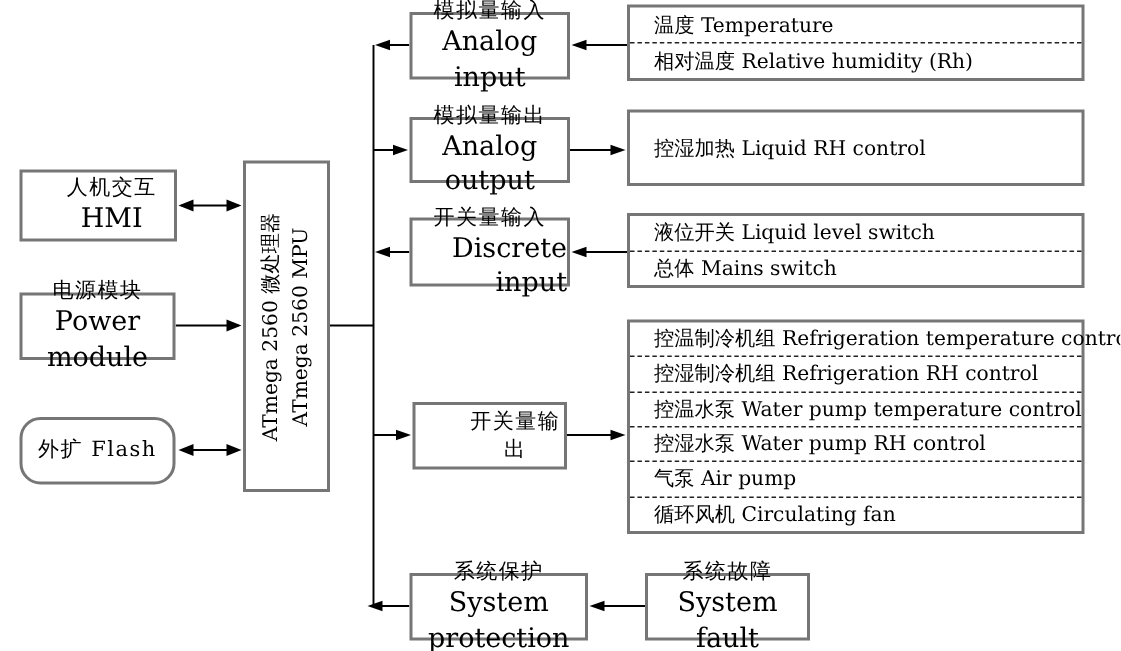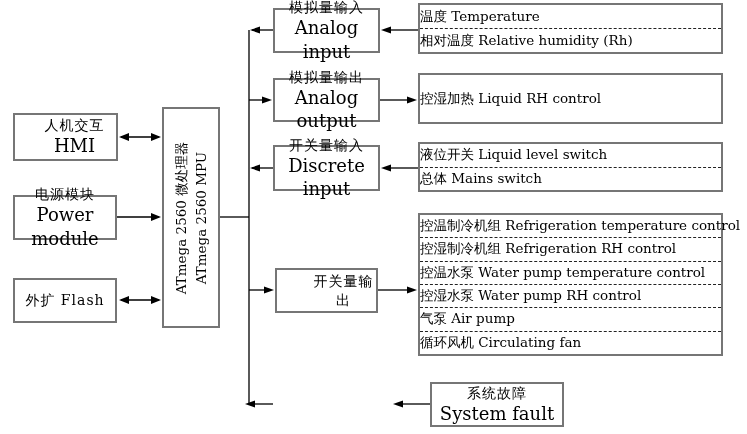--- a/index.html
+++ b/index.html
@@ -17,21 +17,21 @@
   }
   .zh{font-size:14px;letter-spacing:1px;}
   .en{font-size:18px;}
   .mpu-inner{
     position:absolute;top:50%;left:50%;
     transform:translate(-50%,-50%) rotate(-90deg);
     white-space:nowrap;text-align:center;line-height:1.5;font-size:13.5px;
   }
   .panel{display:flex;flex-direction:column;}
   .panel .row{
-    flex:1;display:flex;align-items:center;
+    flex:1;display:flex;align-items:center;padding-left:16px;
     font-size:13.5px;white-space:nowrap;
   }
   .panel .row + .row{border-top:1px dashed #222;}
 </style>
 </head>
 <body>
 
 <div class="canvas">
 
   <svg class="wires" viewBox="0 0 747 434">
@@ -93,45 +93,49 @@
   </svg>
 
   <div class="box center-box" style="left:13px;top:113px;width:105px;height:48px;padding-left:18px;">
     <div class="zh">人机交互</div>
     <div class="en">HMI</div>
   </div>
   <div class="box center-box" style="left:13px;top:195px;width:104px;height:45px;">
     <div class="zh">电源模块</div>
     <div class="en">Power module</div>
   </div>
-  <div class="box center-box" style="left:13px;top:278px;width:104px;height:45px;">
+  <div class="box center-box" style="left:13px;top:278px;width:104px;height:45px;border-radius:14px;">
     <div class="zh">外扩 Flash</div>
   </div>
 
   <div class="box" style="left:162px;top:107px;width:58px;height:221px;">
     <div class="mpu-inner">
       <div>ATmega 2560 微处理器</div>
       <div>ATmega 2560 MPU</div>
     </div>
   </div>
 
   <div class="box center-box" style="left:273px;top:8px;width:107px;height:45px;">
     <div class="zh">模拟量输入</div>
     <div class="en">Analog input</div>
   </div>
   <div class="box center-box" style="left:273px;top:78px;width:107px;height:44px;justify-content:center;">
     <div class="zh">模拟量输出</div>
     <div class="en">Analog output</div>
   </div>
-  <div class="box center-box" style="left:273px;top:145px;width:107px;height:46px;">
+  <div class="box center-box" style="left:273px;top:145px;width:107px;height:46px;text-align:right;">
     <div class="zh">开关量输入</div>
     <div class="en">Discrete input</div>
   </div>
   <div class="box center-box" style="left:275px;top:268px;width:103px;height:45px;padding-left:34px;">
     <div class="zh">开关量输出</div>
+  </div>
+  <div class="box center-box" style="left:273px;top:382px;width:119px;height:45px;">
+    <div class="zh">系统保护</div>
+    <div class="en">System protection</div>
   </div>
 
   <div class="box panel" style="left:418px;top:3px;width:305px;height:51px;">
     <div class="row">温度 Temperature</div>
     <div class="row">相对温度 Relative humidity (Rh)</div>
   </div>
   <div class="box panel" style="left:418px;top:73px;width:305px;height:51px;">
     <div class="row">控湿加热 Liquid RH control</div>
   </div>
   <div class="box panel" style="left:418px;top:142px;width:305px;height:50px;">
@@ -140,18 +144,18 @@
   </div>
   <div class="box panel" style="left:418px;top:213px;width:305px;height:143px;">
     <div class="row">控温制冷机组 Refrigeration temperature control</div>
     <div class="row">控湿制冷机组 Refrigeration RH control</div>
     <div class="row">控温水泵 Water pump temperature control</div>
     <div class="row">控湿水泵 Water pump RH control</div>
     <div class="row">气泵 Air pump</div>
     <div class="row">循环风机 Circulating fan</div>
   </div>
 
-  <div class="box center-box" style="left:430px;top:382px;width:134px;height:45px;">
+  <div class="box center-box" style="left:430px;top:382px;width:110px;height:45px;">
     <div class="zh">系统故障</div>
     <div class="en">System fault</div>
   </div>
 
 </div>
 
 </body></html>

